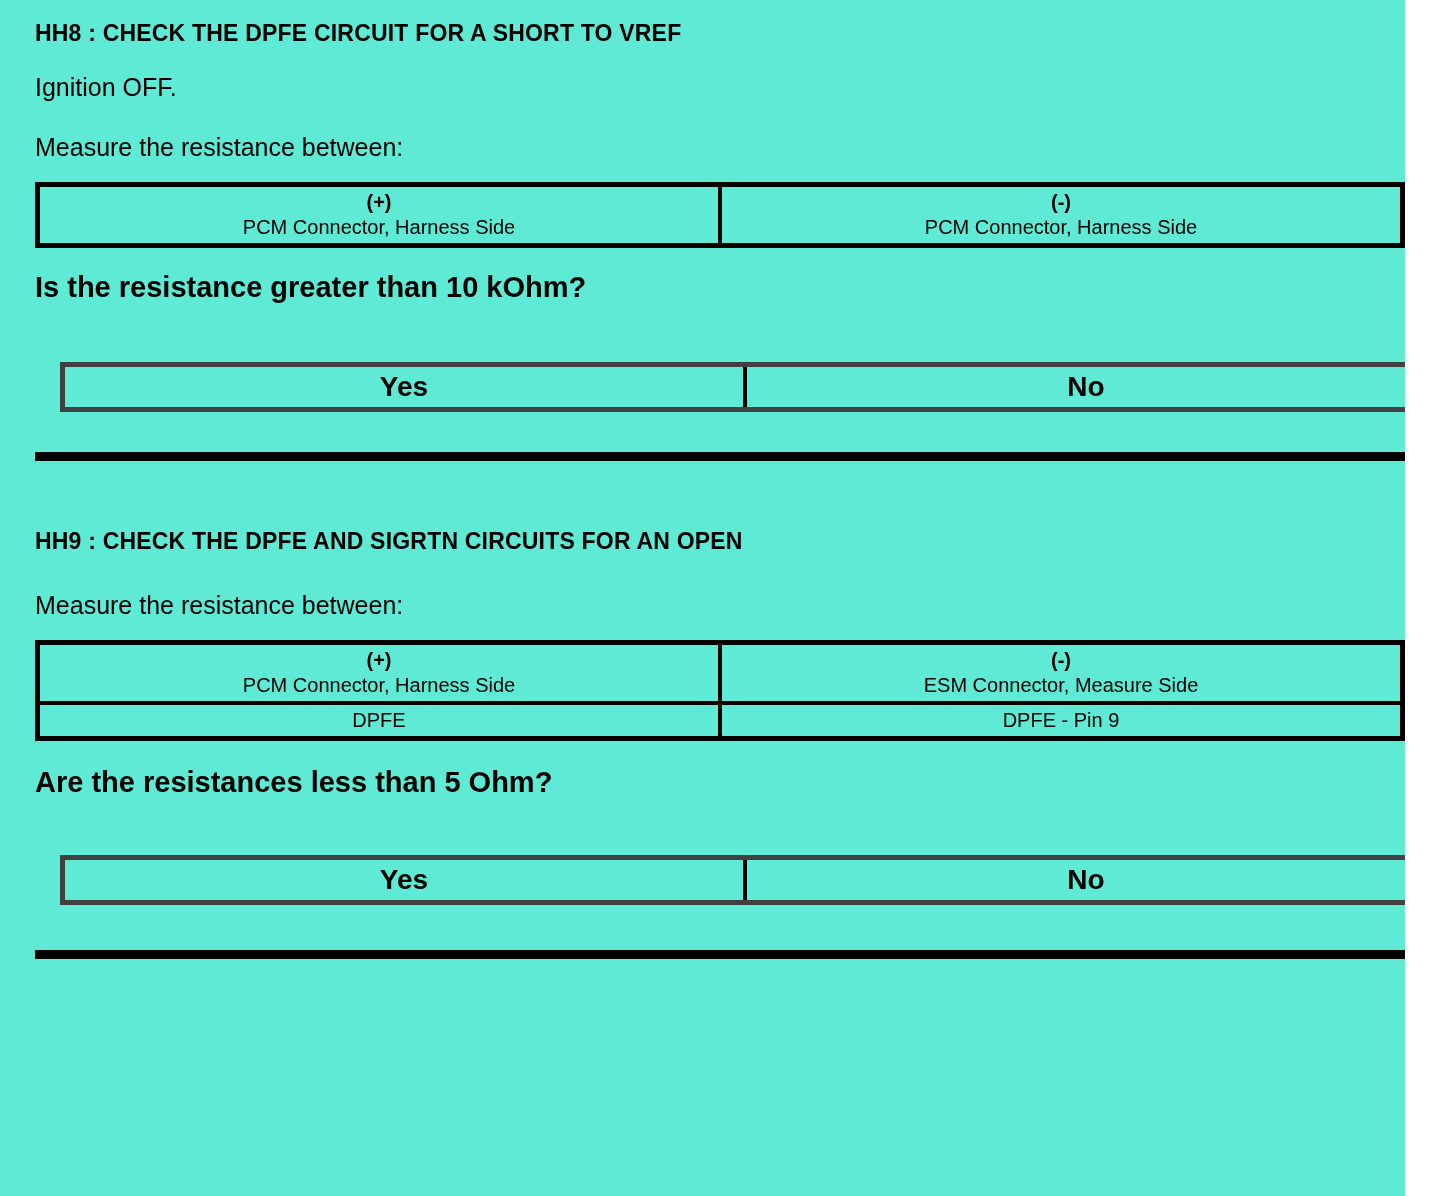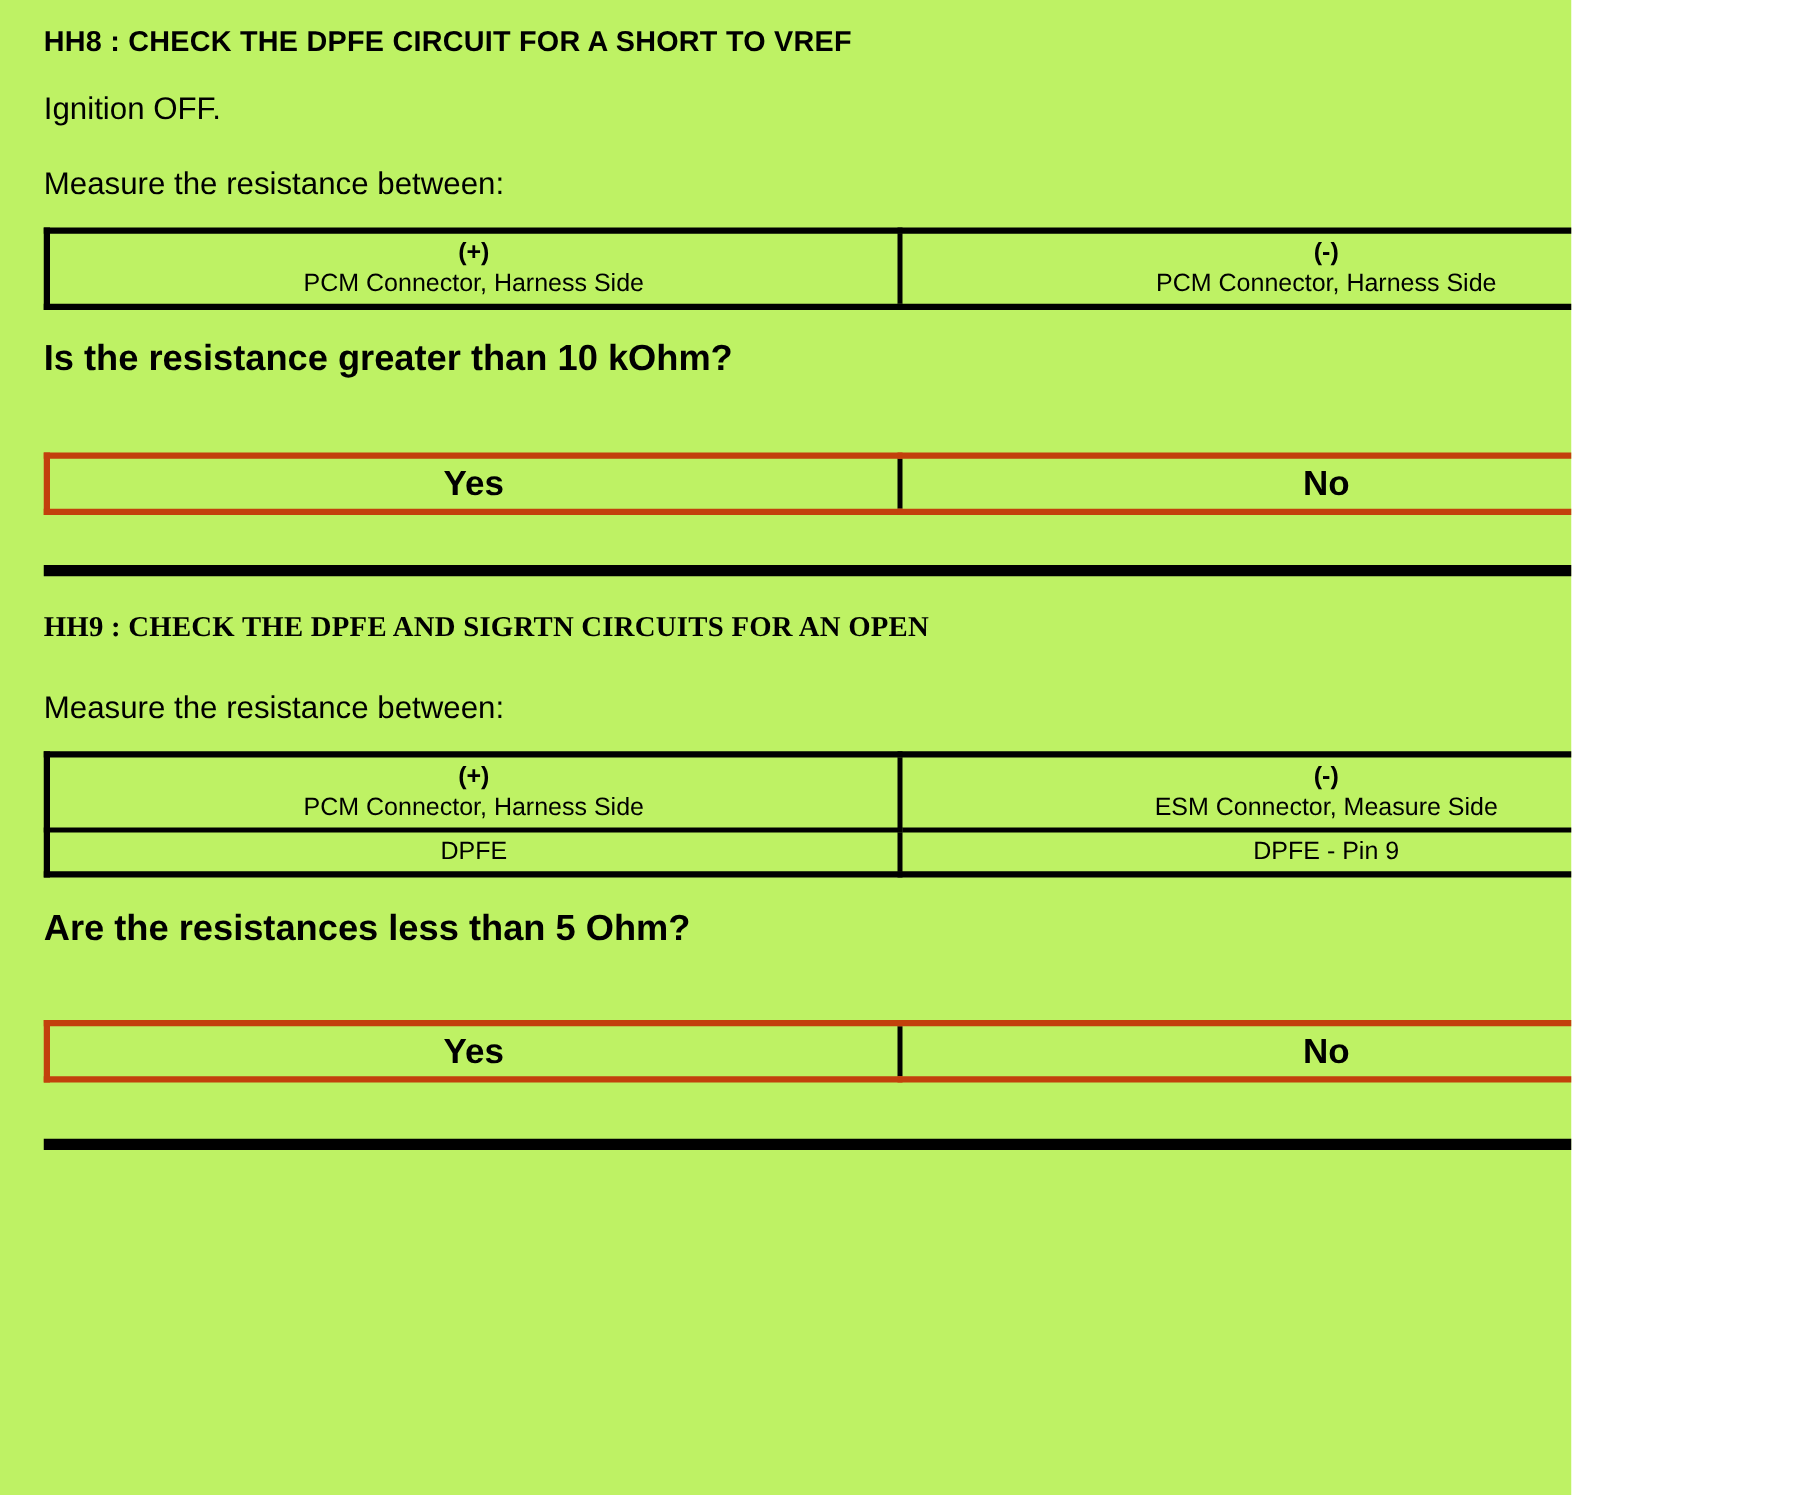--- a/index.html
+++ b/index.html
@@ -3,25 +3,25 @@
 <meta charset="utf-8">
 <style>
   html, body {
     margin: 0;
     padding: 0;
     background: #ffffff;
     color: #000000;
     font-family: "Liberation Sans", "DejaVu Sans", sans-serif;
   }
   .page {
-    width: 1257px;
+    width: 1405px;
     height: 1196px;
     box-sizing: border-box;
     padding: 16px 51px 0 35px;
-    background: #bef264;
+    background: #5eead4;
     overflow: hidden;
   }
   .section-title {
     font-size: 23px;
     line-height: 26px;
     font-weight: bold;
     margin: 4px 0 0 0;
     letter-spacing: 0.2px;
   }
   .instruction {
@@ -53,21 +53,22 @@
     vertical-align: middle;
     padding: 3px 6px;
     font-size: 20px;
     line-height: 25px;
     width: 50%;
   }
   .measure-table .hdr-sign {
     font-weight: bold;
   }
   .decision-table {
-    border: 5px solid #c2410c;
+    border: 5px solid #404040;
+    margin-left: 25px;
   }
   .decision-table.first {
     margin-top: 58px;
   }
   .decision-table td {
     border: 4px solid #000;
     vertical-align: middle;
     padding: 2px 4px;
     font-size: 28px;
     line-height: 38px;
@@ -86,21 +87,21 @@
   .decision-table td.no-cell {
     text-align: left;
   }
   .section-divider {
     height: 9px;
     background: #000000;
     width: 1377px;
     border: none;
     margin: 40px 0 0 0;
   }
-  .s2 .section-title { margin-top: 28px; font-family: Liberation Serif, serif; }
+  .s2 .section-title { margin-top: 67px; }
   .s2 .instruction { margin-top: 34px; }
   .s2 .question { margin-top: 24px; }
   .s2 .decision-table { margin-top: 56px; }
   .s2 .section-divider { margin-top: 45px; }
 </style>
 </head>
 <body>
 
 <div class="page">
 

